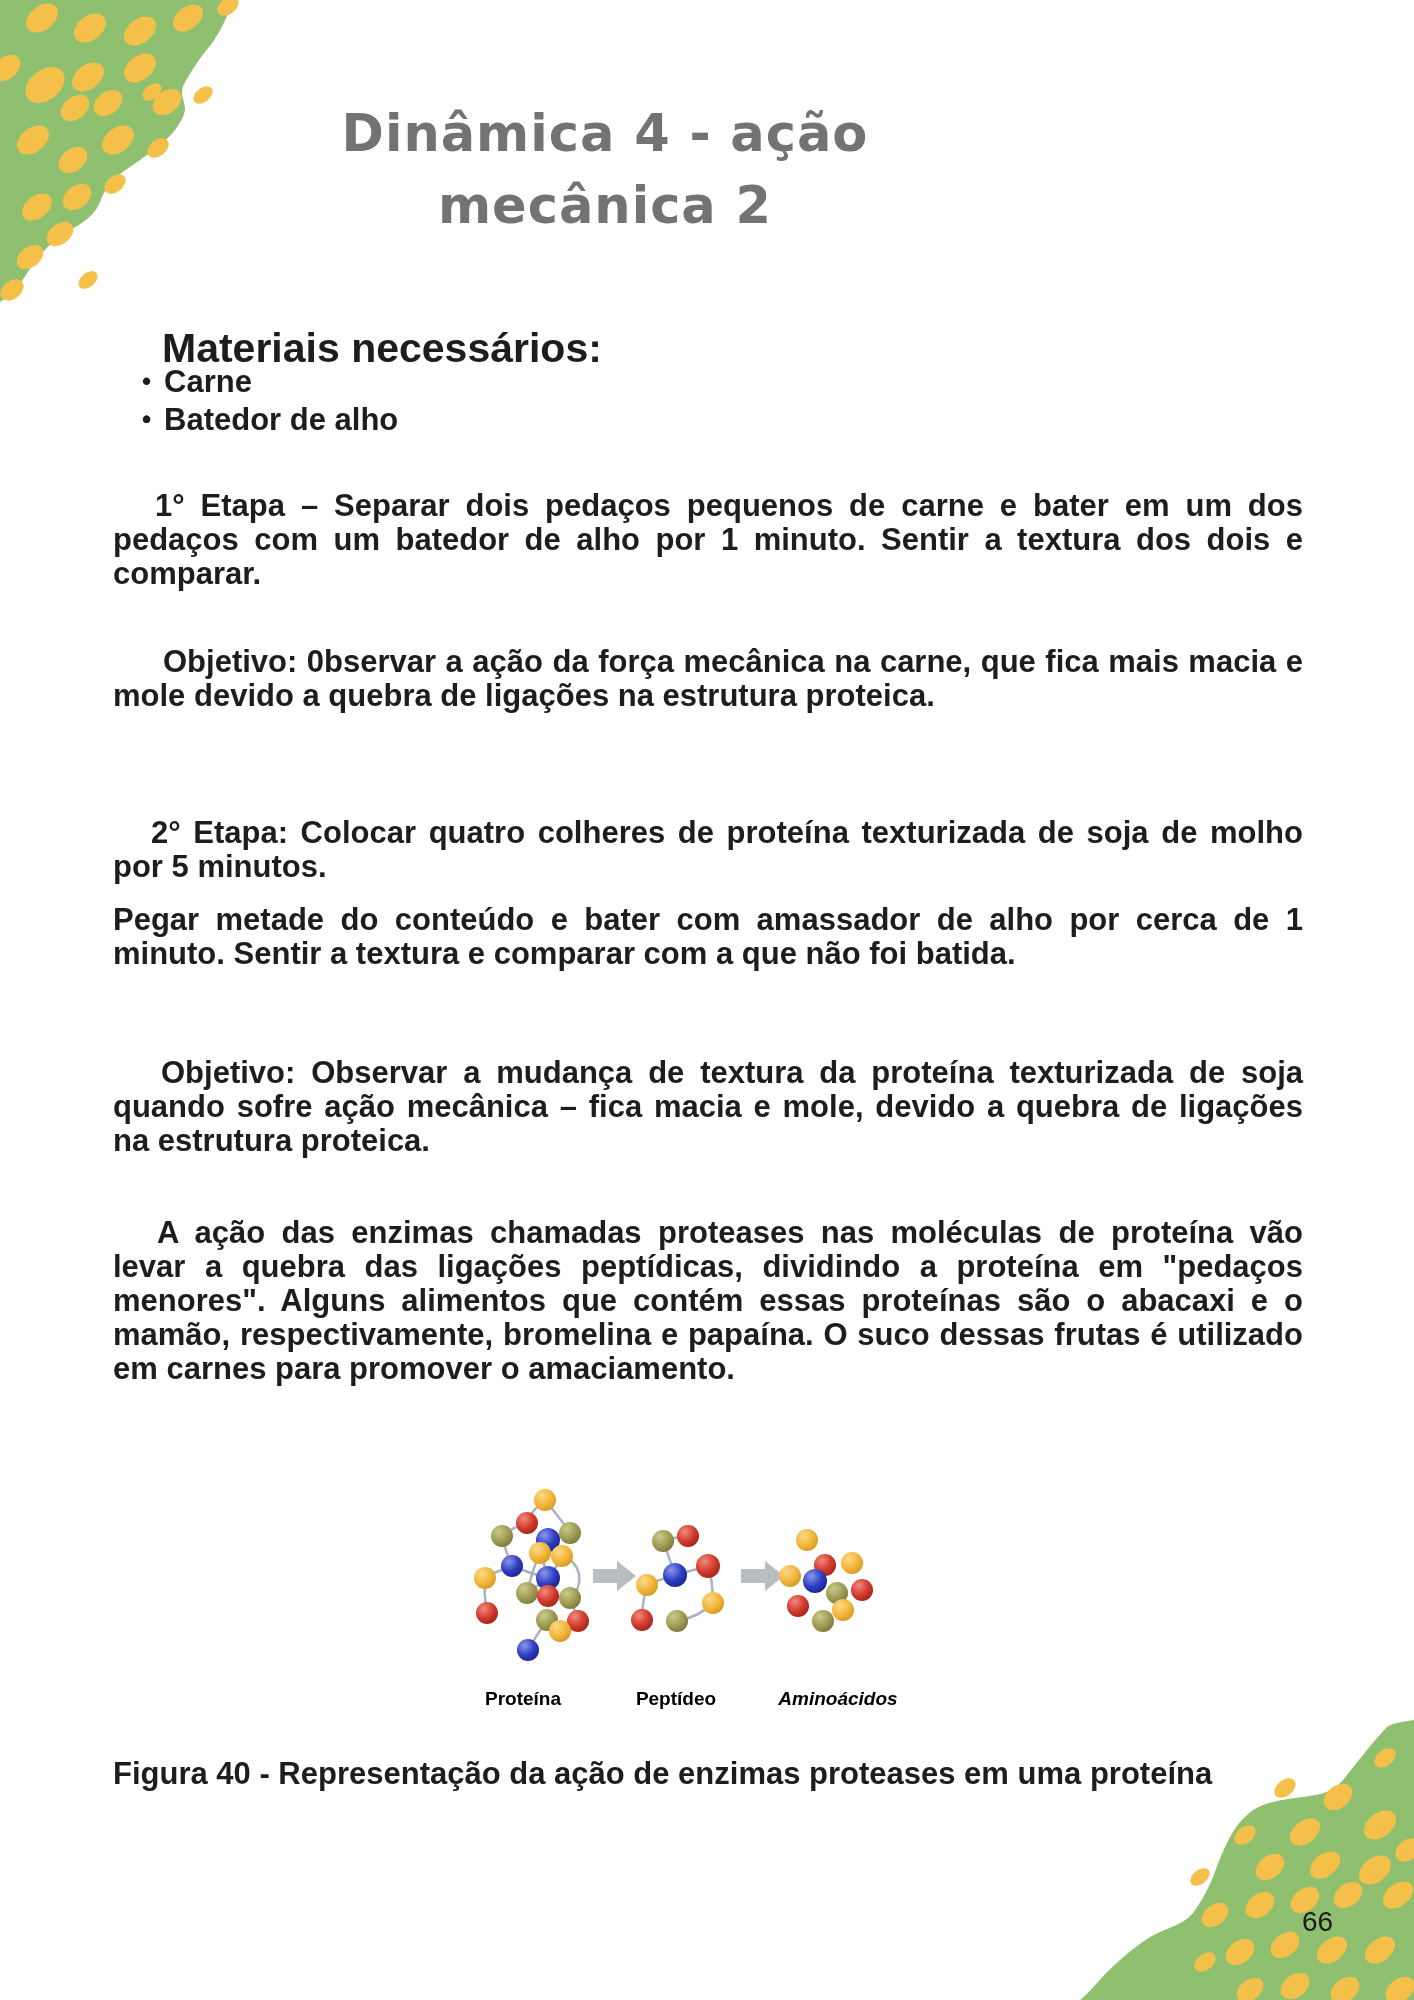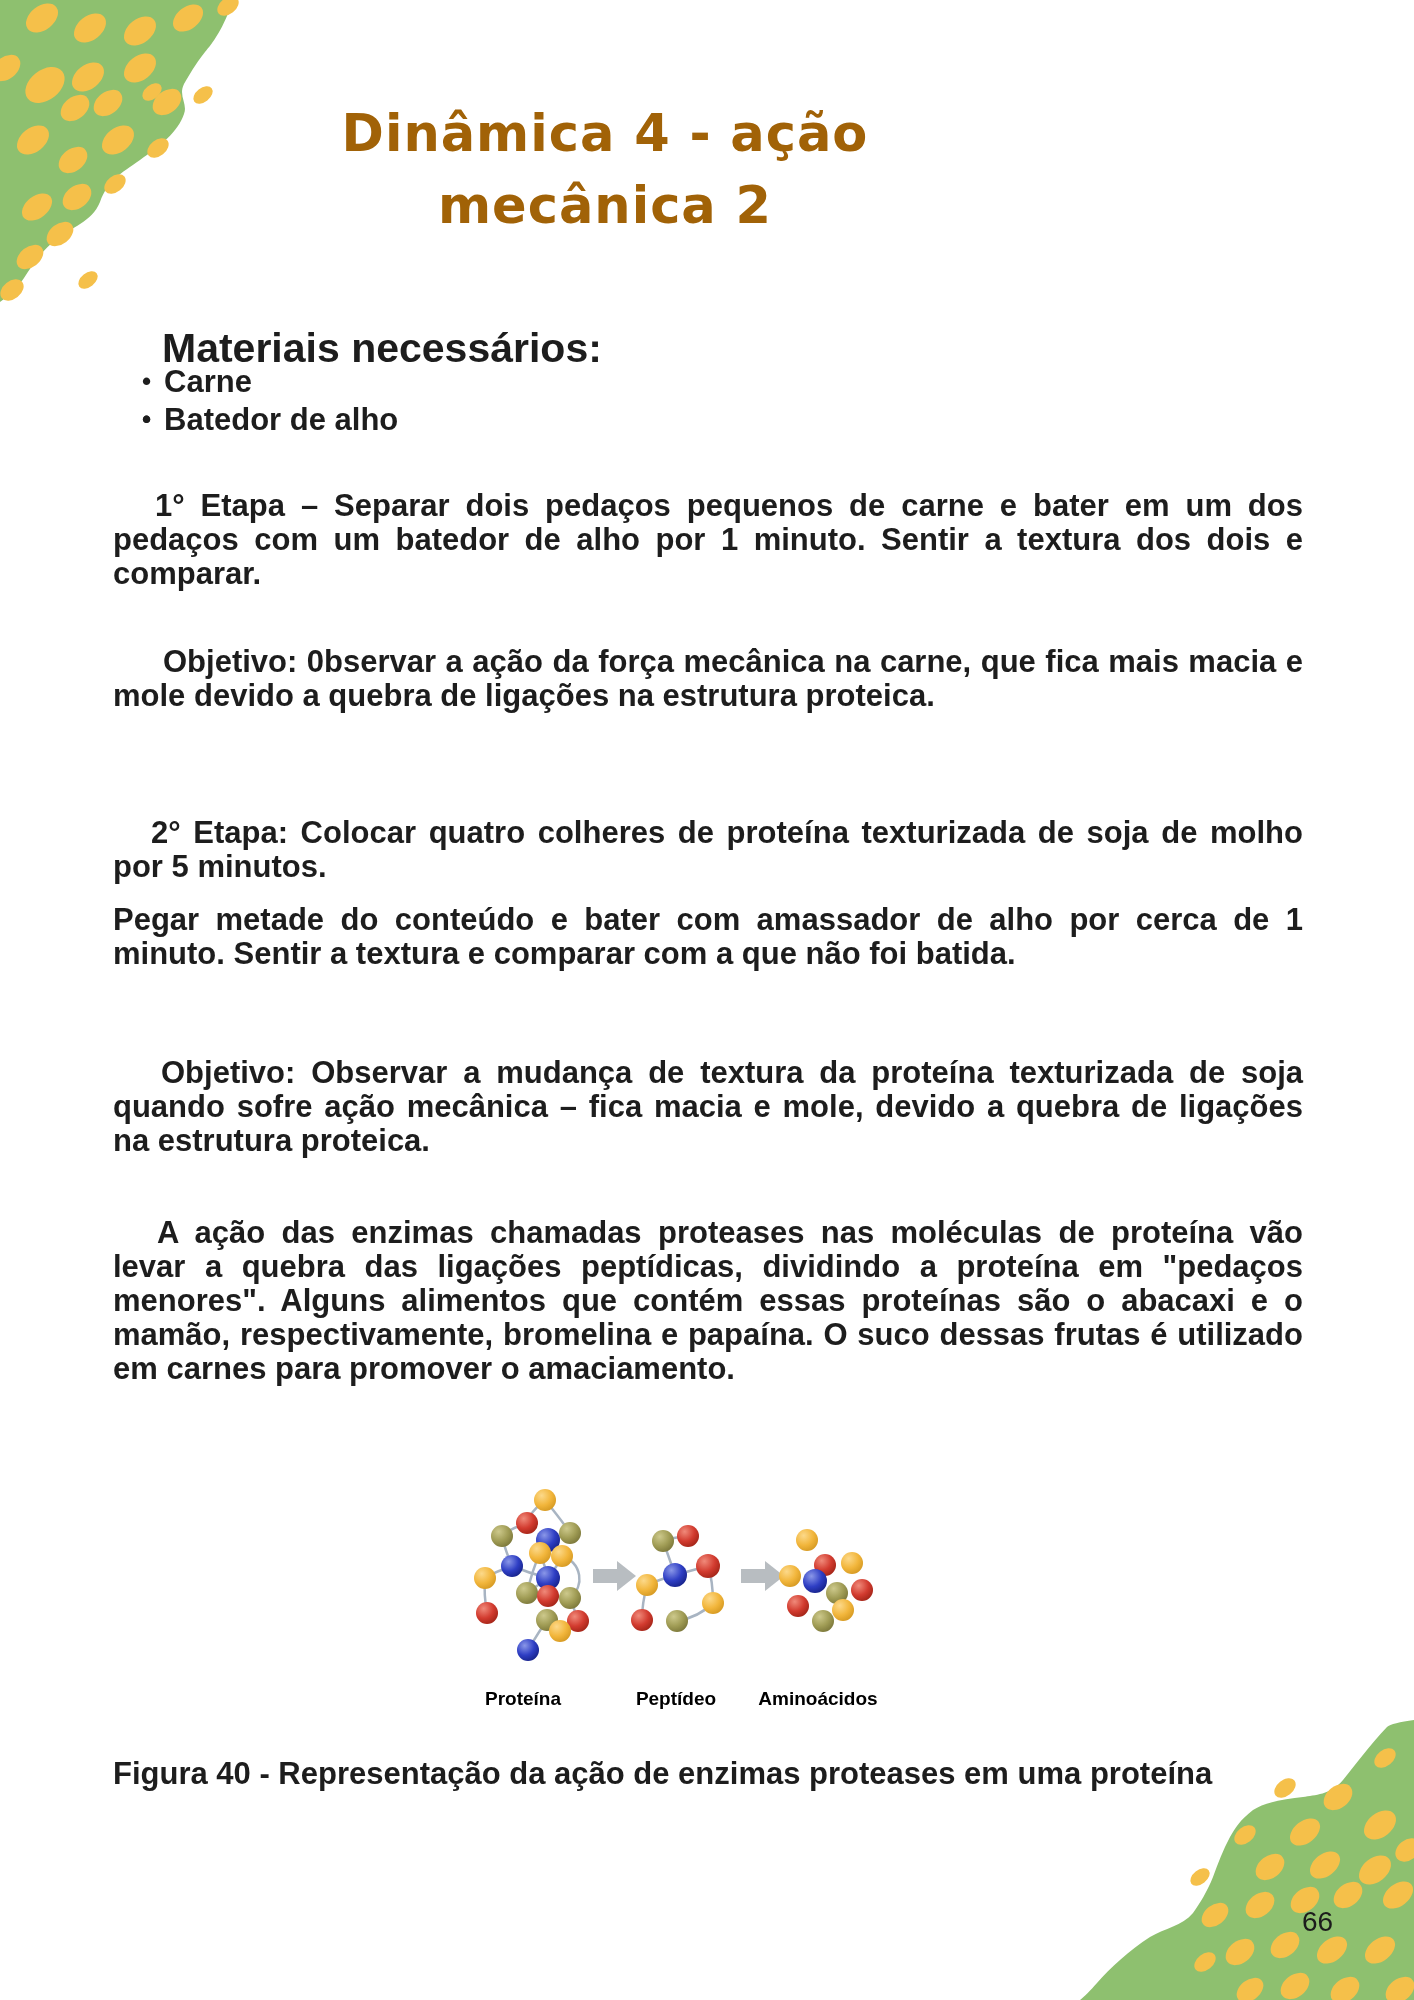--- a/index.html
+++ b/index.html
@@ -18,21 +18,21 @@
   .doc-title{
     position:absolute;
     left:255px;top:98px;width:700px;
     margin:0;
     text-align:center;
     font-family:"DejaVu Sans", sans-serif;
     font-weight:bold;
     font-size:51px;
     line-height:72px;
     letter-spacing:1px;
-    color:#a16207;
+    color:#737373;
   }
 
   .tblock{position:absolute;left:113px;width:1190px;font-weight:bold;}
   .heading{top:325px;left:162px;width:1000px;font-size:41px;}
   .mat-list{top:363px;left:142px;width:1000px;margin:0;padding:0;list-style:none;font-size:31px;line-height:38px;}
   .mat-list li{position:relative;padding-left:22px;}
   .mat-list li .bullet{position:absolute;left:0;top:-1px;font-size:26px;}
 
   .para{
     font-size:31px;
@@ -49,21 +49,21 @@
   .p6{top:1216px;text-indent:44px;}
 
   .figure-wrap{position:absolute;left:430px;top:1468px;width:500px;height:255px;}
   .figure-label{
     position:absolute;top:220px;
     transform:translateX(-50%);
     font-size:19px;font-weight:bold;color:#000000;white-space:nowrap;
   }
   .fl-1{left:93px;}
   .fl-2{left:246px;}
-  .fl-3{left:388px;}
+  .fl-3{left:408px;font-style:italic;}
 
   .caption{top:1757px;width:1105px;}
 
   .page-number{
     position:absolute;left:1302px;top:1906px;
     font-size:28px;font-weight:normal;color:#1c1c1c;
   }
 </style>
 </head>
 <body>

